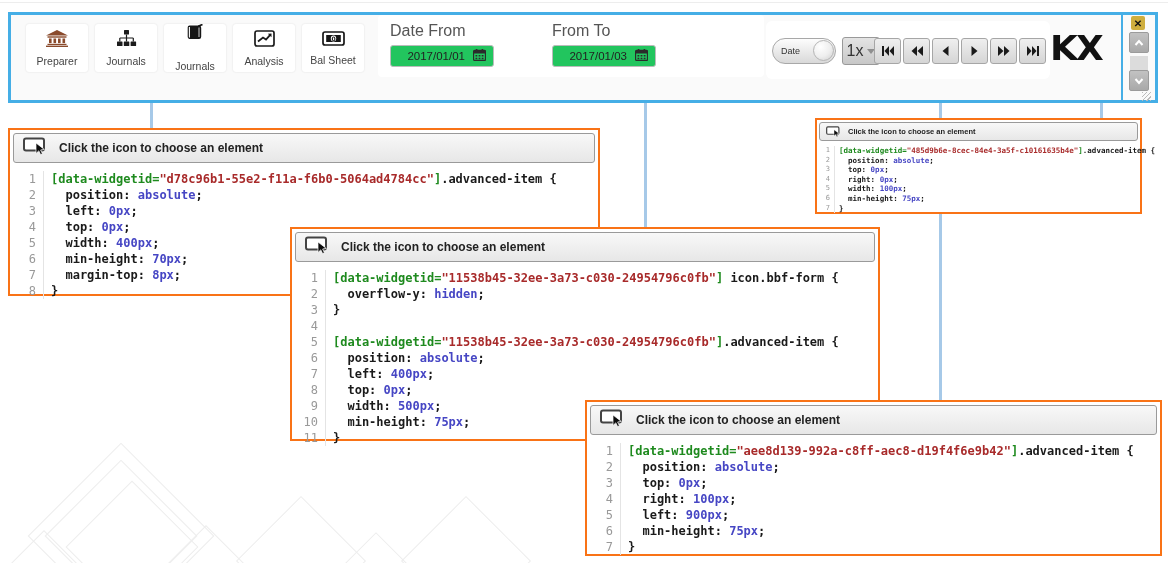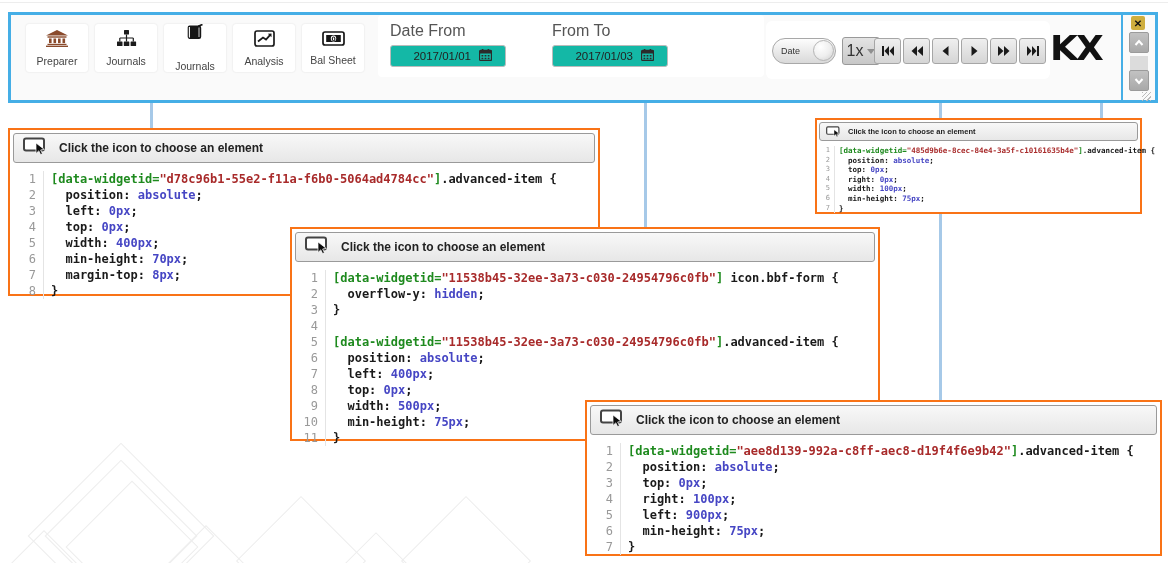--- a/index.html
+++ b/index.html
@@ -20,22 +20,22 @@
     position:absolute;top:24px;width:62px;height:48px;background:#ffffff;
     border-radius:3px;box-shadow:0 0 2px rgba(0,0,0,0.12);z-index:3;
     display:flex;flex-direction:column;align-items:center;justify-content:center;gap:4px;cursor:pointer;
   }
   .nav-card .lbl{font-size:10.5px;color:#444;}
   
   .dates-card{position:absolute;left:378px;top:15px;width:386px;height:62px;background:#ffffff;border-radius:4px;z-index:3;}
   .date-group{position:absolute;z-index:4;}
   .date-label{font-size:16px;color:#555;margin-bottom:5px;}
   .date-input{
-    width:88px;height:20px;border:1px solid #bbb;border-radius:3px;background:#14b8a6;
-    display:flex;align-items:center;justify-content:flex-end;gap:8px;padding:0 13px;font-size:11.5px;color:#222;
+    width:88px;height:20px;border:1px solid #bbb;border-radius:3px;background:#22c55e;
+    display:flex;align-items:center;justify-content:flex-end;gap:8px;padding:0 7px;font-size:11.5px;color:#222;
   }
   
   .play-card{position:absolute;left:766px;top:21px;width:284px;height:58px;background:#ffffff;border-radius:6px;z-index:3;}
   .toggle{
     position:absolute;left:772px;top:38px;width:62px;height:24px;border:1px solid #a8a8a8;border-radius:13px;
     background:linear-gradient(#fdfdfd,#d9d9d9);z-index:4;display:flex;align-items:center;cursor:pointer;
   }
   .toggle .tlabel{font-size:9px;color:#333;padding-left:8px;}
   .toggle .knob{
     position:absolute;right:1px;top:1px;width:21px;height:21px;border-radius:50%;

